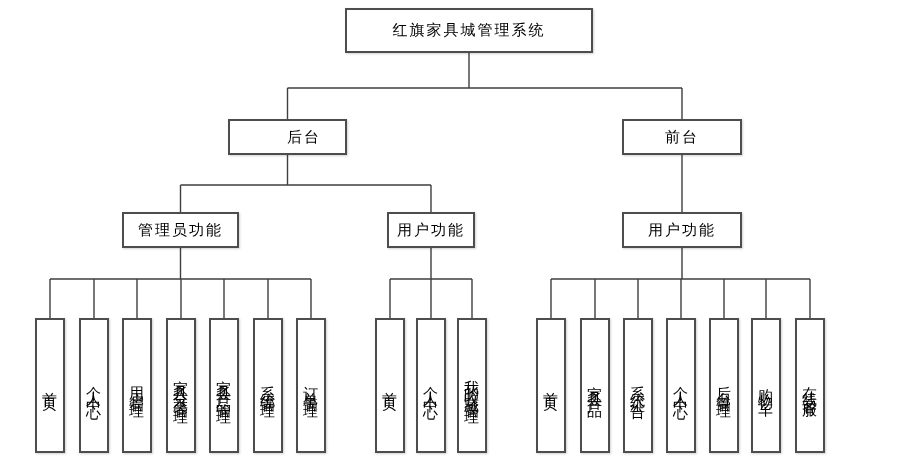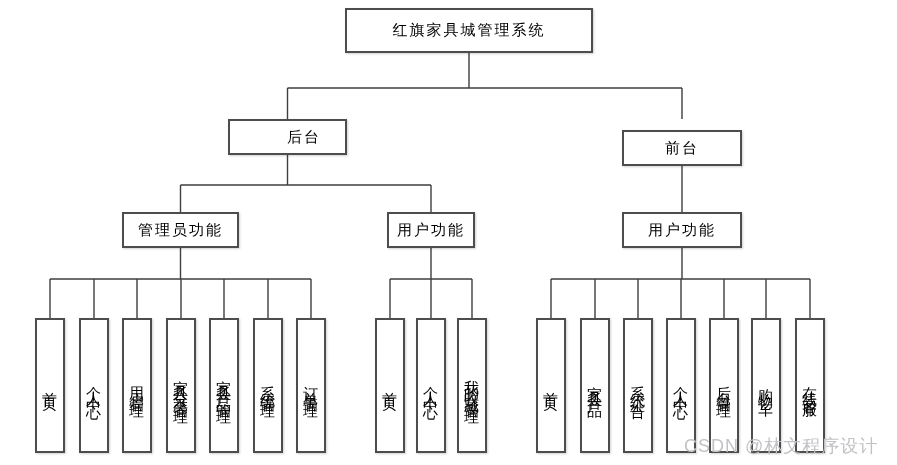--- a/index.html
+++ b/index.html
@@ -61,21 +61,21 @@
     top: 434px;
     font-size: 18px;
     letter-spacing: 1px;
     color: var(--watermark-color, #c2c2c6);
     z-index: 5;
     white-space: nowrap;
   }
   
   .n-root      { left: 345px; top: 8px;   width: 248px; height: 45px; }
   .n-backend   { left: 228px; top: 119px; width: 119px; height: 36px; padding-left: 33px; }
-  .n-frontend  { left: 622px; top: 130px; width: 120px; height: 36px; }
+  .n-frontend  { left: 622px; top: 119px; width: 120px; height: 36px; }
   .n-admin     { left: 122px; top: 212px; width: 117px; height: 36px; }
   .n-buser     { left: 387px; top: 212px; width: 88px;  height: 36px; }
   .n-fuser     { left: 622px; top: 212px; width: 120px; height: 36px; }
   
   .g1-0 { left: 35px; }  .g1-1 { left: 79px; }  .g1-2 { left: 122px; }
   .g1-3 { left: 166px; } .g1-4 { left: 209px; } .g1-5 { left: 253px; }
   .g1-6 { left: 296px; }
   .g2-0 { left: 375px; } .g2-1 { left: 416px; } .g2-2 { left: 457px; }
   .g3-0 { left: 536px; } .g3-1 { left: 580px; } .g3-2 { left: 623px; }
   .g3-3 { left: 666px; } .g3-4 { left: 709px; } .g3-5 { left: 751px; }
@@ -121,15 +121,14 @@
   <div class="leaf g2-2">我的收藏管理</div>
 
   <div class="leaf g3-0">首页</div>
   <div class="leaf g3-1">家具产品</div>
   <div class="leaf g3-2">系统公告</div>
   <div class="leaf g3-3">个人中心</div>
   <div class="leaf g3-4">后台管理</div>
   <div class="leaf g3-5">购物车</div>
   <div class="leaf g3-6">在线客服</div>
 
-  <div class="watermark">CSDN @林文程序设计</div>
 
 </div>
 
 </body></html>

